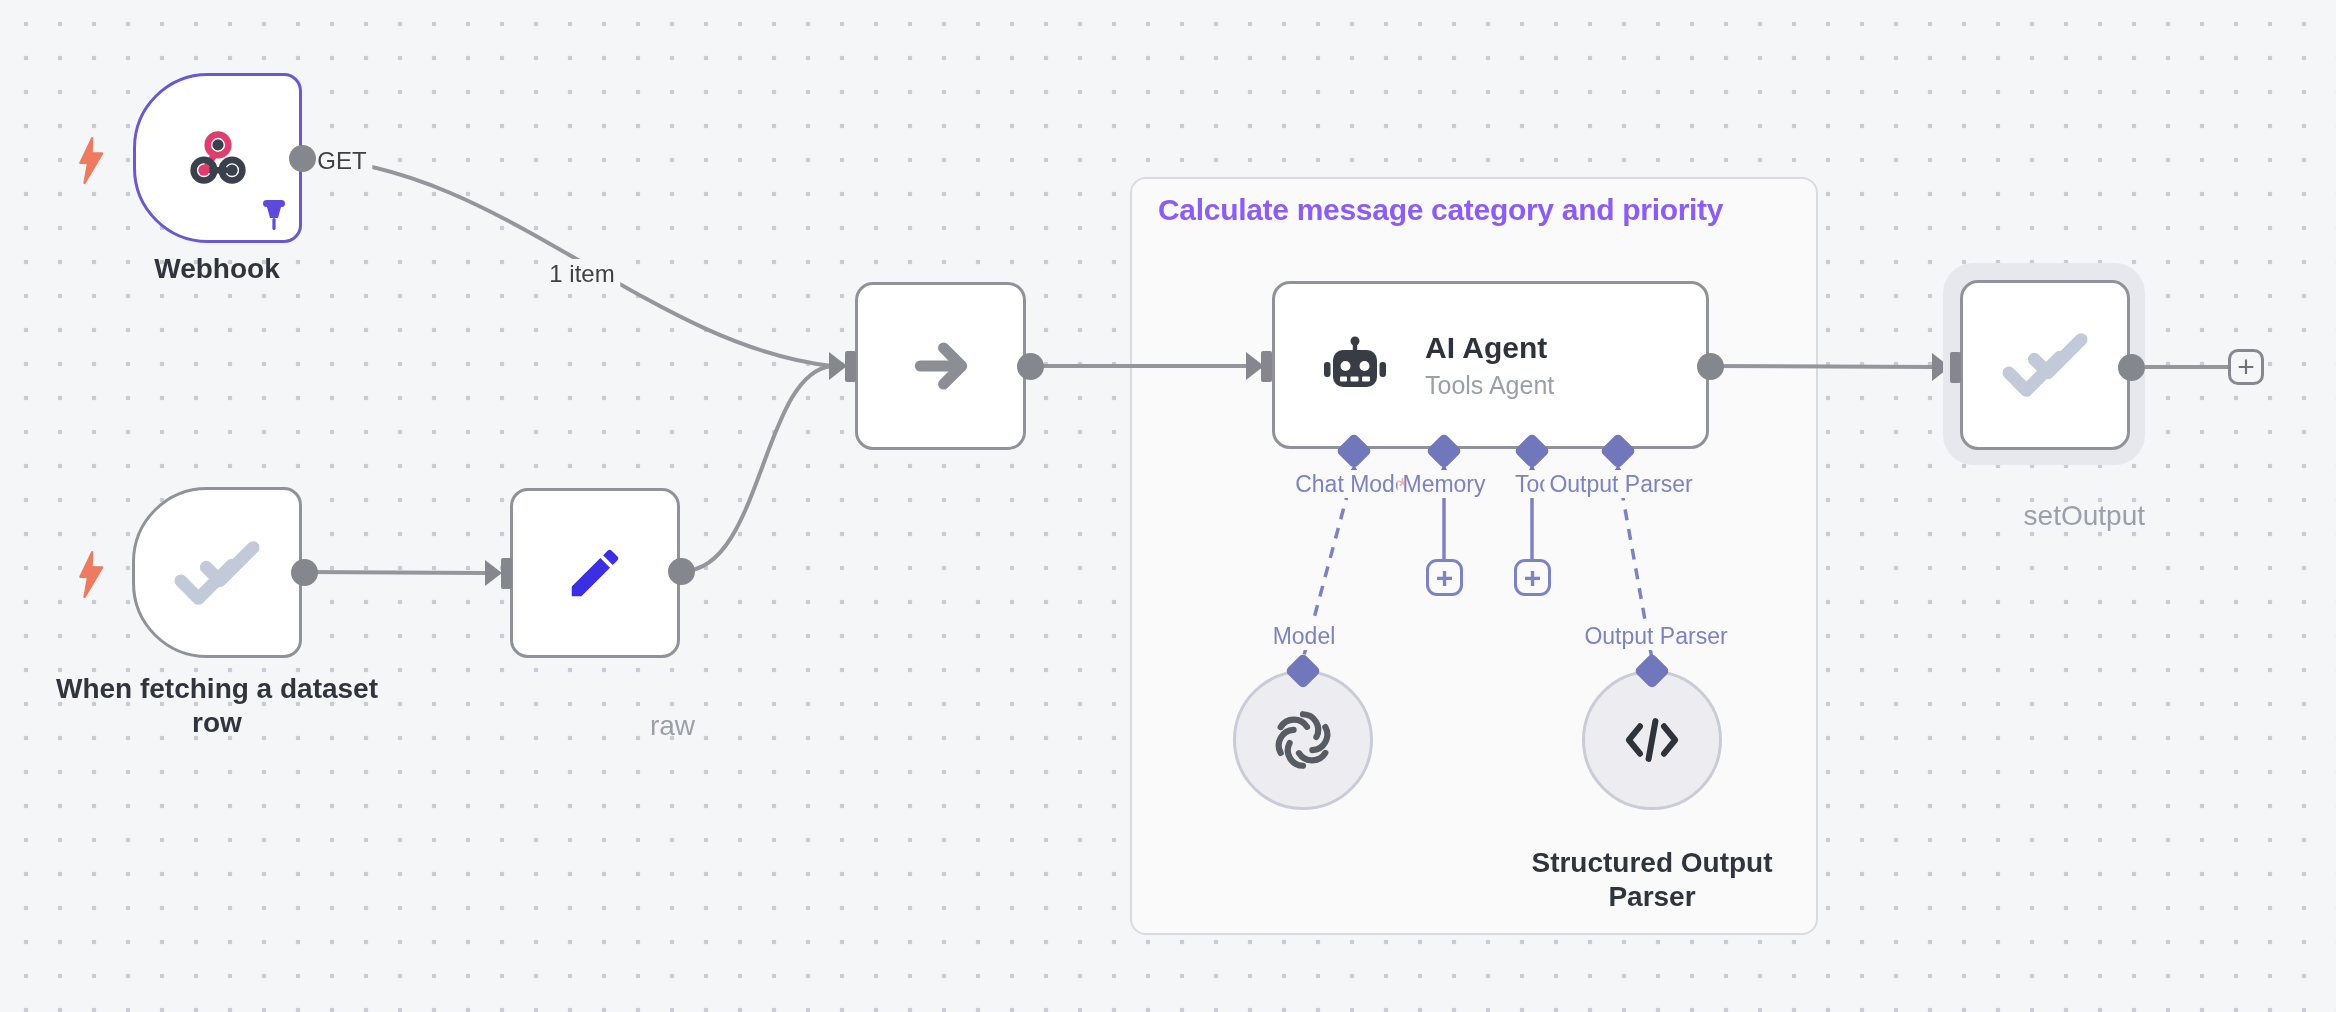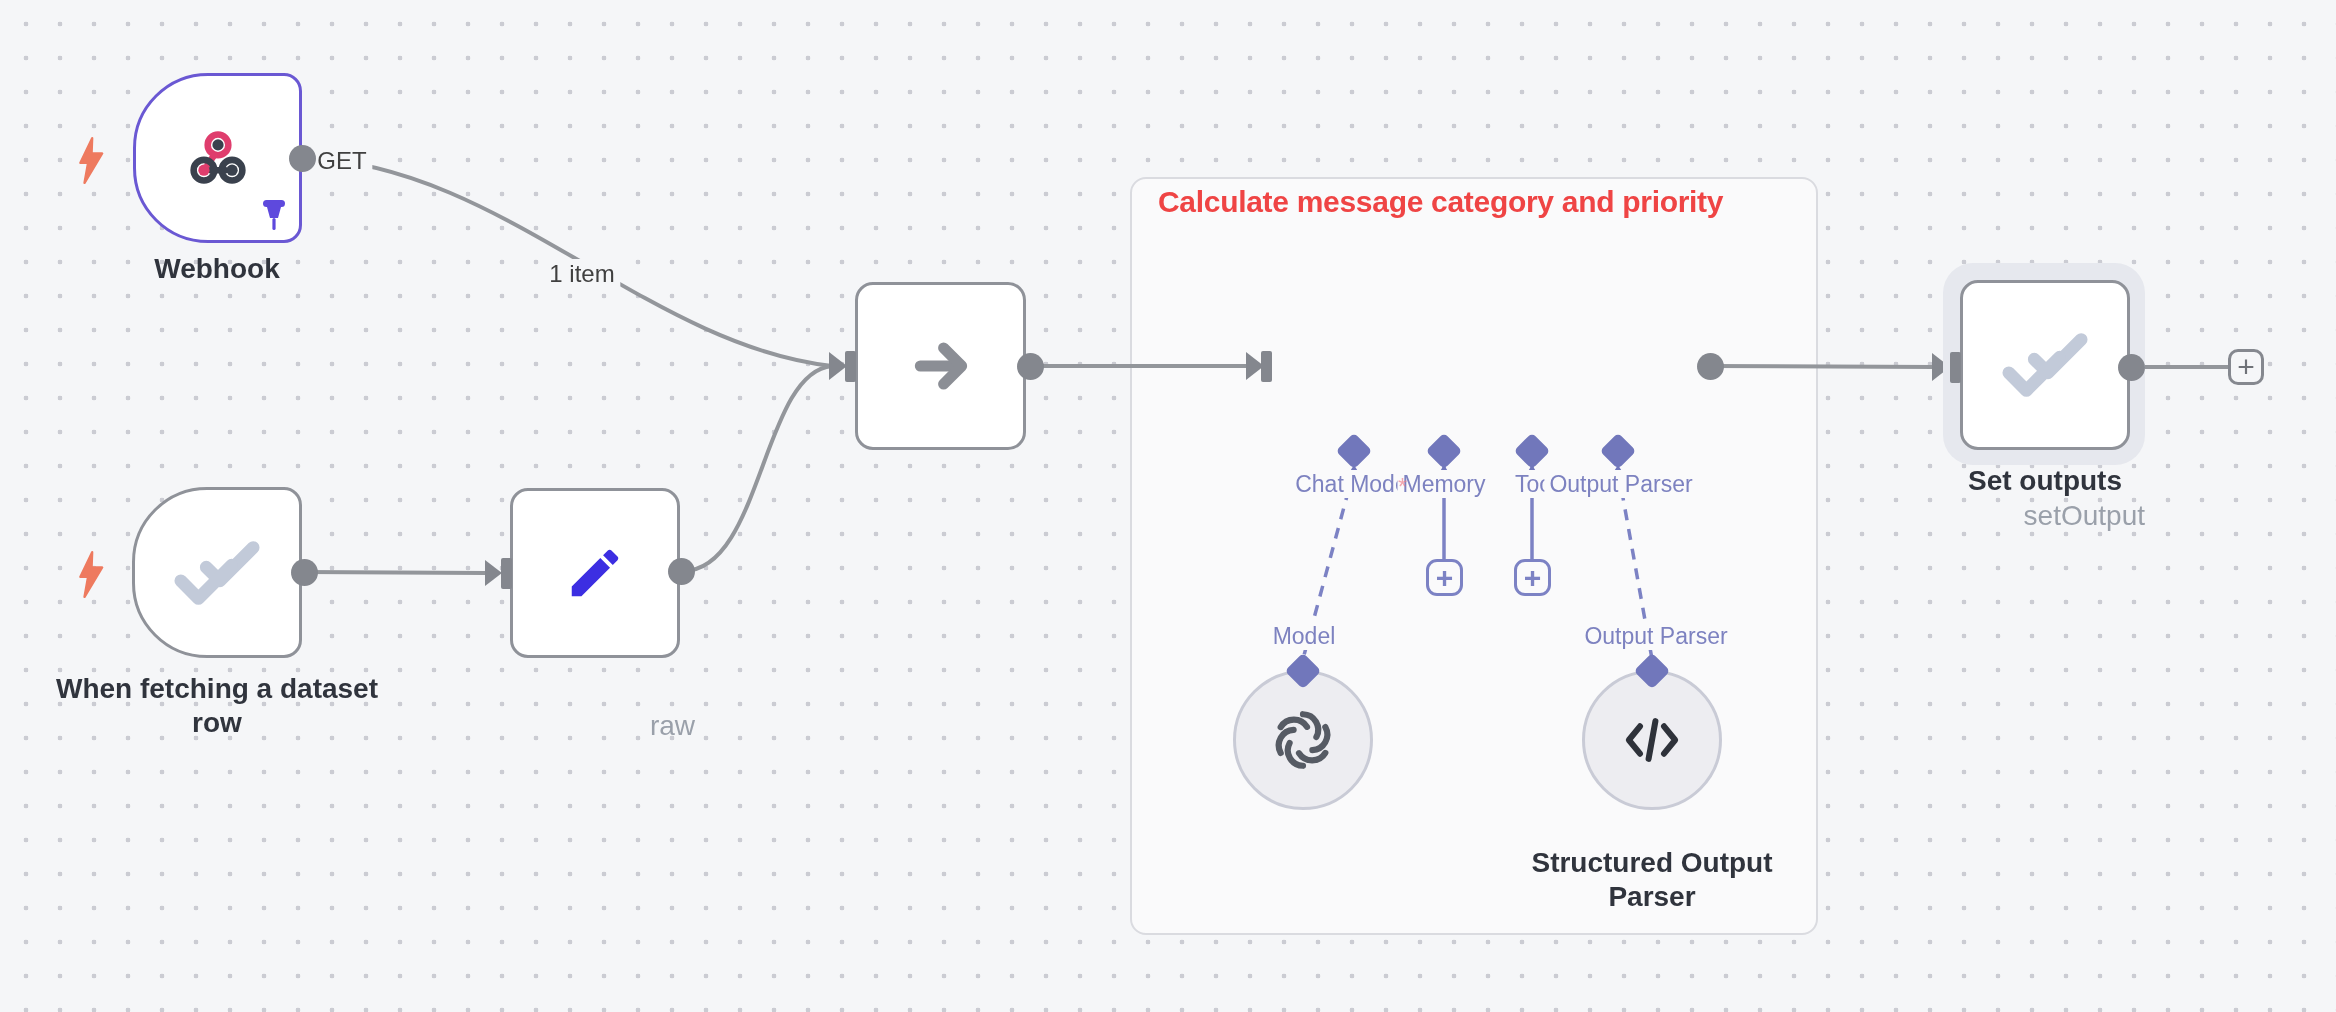--- a/index.html
+++ b/index.html
@@ -12,22 +12,22 @@
     color:#30343d;
   }
   .abs{position:absolute;}
   svg.layer{position:absolute;left:0;top:0;z-index:2;pointer-events:none;}
   .frame{
     position:absolute;left:1130px;top:177px;width:688px;height:758px;
     background:#fafafb;border:2px solid #dadbe0;border-radius:16px;
     box-sizing:border-box;z-index:1;
   }
   .frame-title{
-    position:absolute;left:26px;top:6px;font-size:30px;font-weight:700;
-    color:#ef4444;letter-spacing:-0.3px;
+    position:absolute;left:26px;top:14px;font-size:30px;font-weight:700;
+    color:#8b5cf6;letter-spacing:-0.3px;
   }
   .node{
     position:absolute;background:#ffffff;border:3px solid #8f9299;
     border-radius:18px;box-sizing:border-box;z-index:4;
     display:flex;align-items:center;justify-content:center;
   }
   .trigger{border-radius:75px 18px 18px 75px;}
   .selected{border-color:#6a58d3;}
   .halo{
     position:absolute;left:1943px;top:263px;width:202px;height:202px;
@@ -182,20 +182,42 @@
     <svg width="62" height="62" viewBox="0 0 48 48">
       <g fill="none" stroke="#8b8e95" stroke-width="8.5" stroke-linecap="round" stroke-linejoin="round">
         <path d="M8 24 H37"></path>
         <path d="M26 10 L40 24 L26 38"></path>
       </g>
     </svg>
   </div>
   <div class="inbar" style="left:845px;top:351px;"></div>
   <div class="dot" style="left:1017px;top:353px;"></div>
 
+  <div class="node" style="left:1272px;top:281px;width:437px;height:168px;justify-content:flex-start;">
+    <svg class="abs" style="left:47px;top:50px;" width="66" height="64" viewBox="0 0 64 64">
+      <g fill="#383c45">
+        <circle cx="32" cy="7" r="4.5"></circle>
+        <rect x="29.8" y="9" width="4.4" height="8"></rect>
+        <rect x="10" y="16" width="44" height="37" rx="10"></rect>
+        <rect x="1" y="28" width="6.5" height="15" rx="3"></rect>
+        <rect x="56.5" y="28" width="6.5" height="15" rx="3"></rect>
+      </g>
+      <g fill="#ffffff">
+        <circle cx="22.5" cy="32" r="5"></circle>
+        <circle cx="41.5" cy="32" r="5"></circle>
+        <rect x="17" y="42.5" width="7" height="5" rx="1"></rect>
+        <rect x="27.5" y="42.5" width="8" height="5" rx="1"></rect>
+        <rect x="39" y="42.5" width="8" height="5" rx="1"></rect>
+      </g>
+    </svg>
+    <div class="aicontent">
+      <div class="aititle">AI Agent</div>
+      <div class="aisub">Tools Agent</div>
+    </div>
+  </div>
   <div class="inbar" style="left:1261px;top:351px;"></div>
   <div class="dot" style="left:1697px;top:353px;"></div>
 
   <div class="diamond" style="left:1341px;top:438px;"></div>
   <div class="diamond" style="left:1431px;top:438px;"></div>
   <div class="diamond" style="left:1519px;top:438px;"></div>
   <div class="diamond" style="left:1605px;top:438px;"></div>
 
   <div class="portlabel" style="left:1354px;z-index:5;">Chat Model</div>
   <div class="portlabel" style="left:1444px;z-index:6;">Memory</div>
@@ -239,18 +261,17 @@
   <div class="node" style="left:1960px;top:280px;width:170px;height:170px;">
     <svg width="88" height="72" viewBox="0 0 90 72">
       <g fill="none" stroke="#c2cad9" stroke-width="13" stroke-linecap="round" stroke-linejoin="round">
         <path d="M34 30 L48 44 L82 10"></path>
         <path d="M8 44 L26 62 L60 28"></path>
       </g>
     </svg>
   </div>
   <div class="inbar" style="left:1950px;top:352px;"></div>
   <div class="dot" style="left:2118px;top:354px;"></div>
-  <div class="nlabel" style="left:1895px;top:464px;width:300px;">Set outputs</div>
   <div class="sublabel" style="left:1945px;top:502px;width:200px;">setOutput</div>
 
   <div class="plusbtn gray" style="left:2228px;top:349px;">+</div>
 
 </div>
 
 </body></html>

